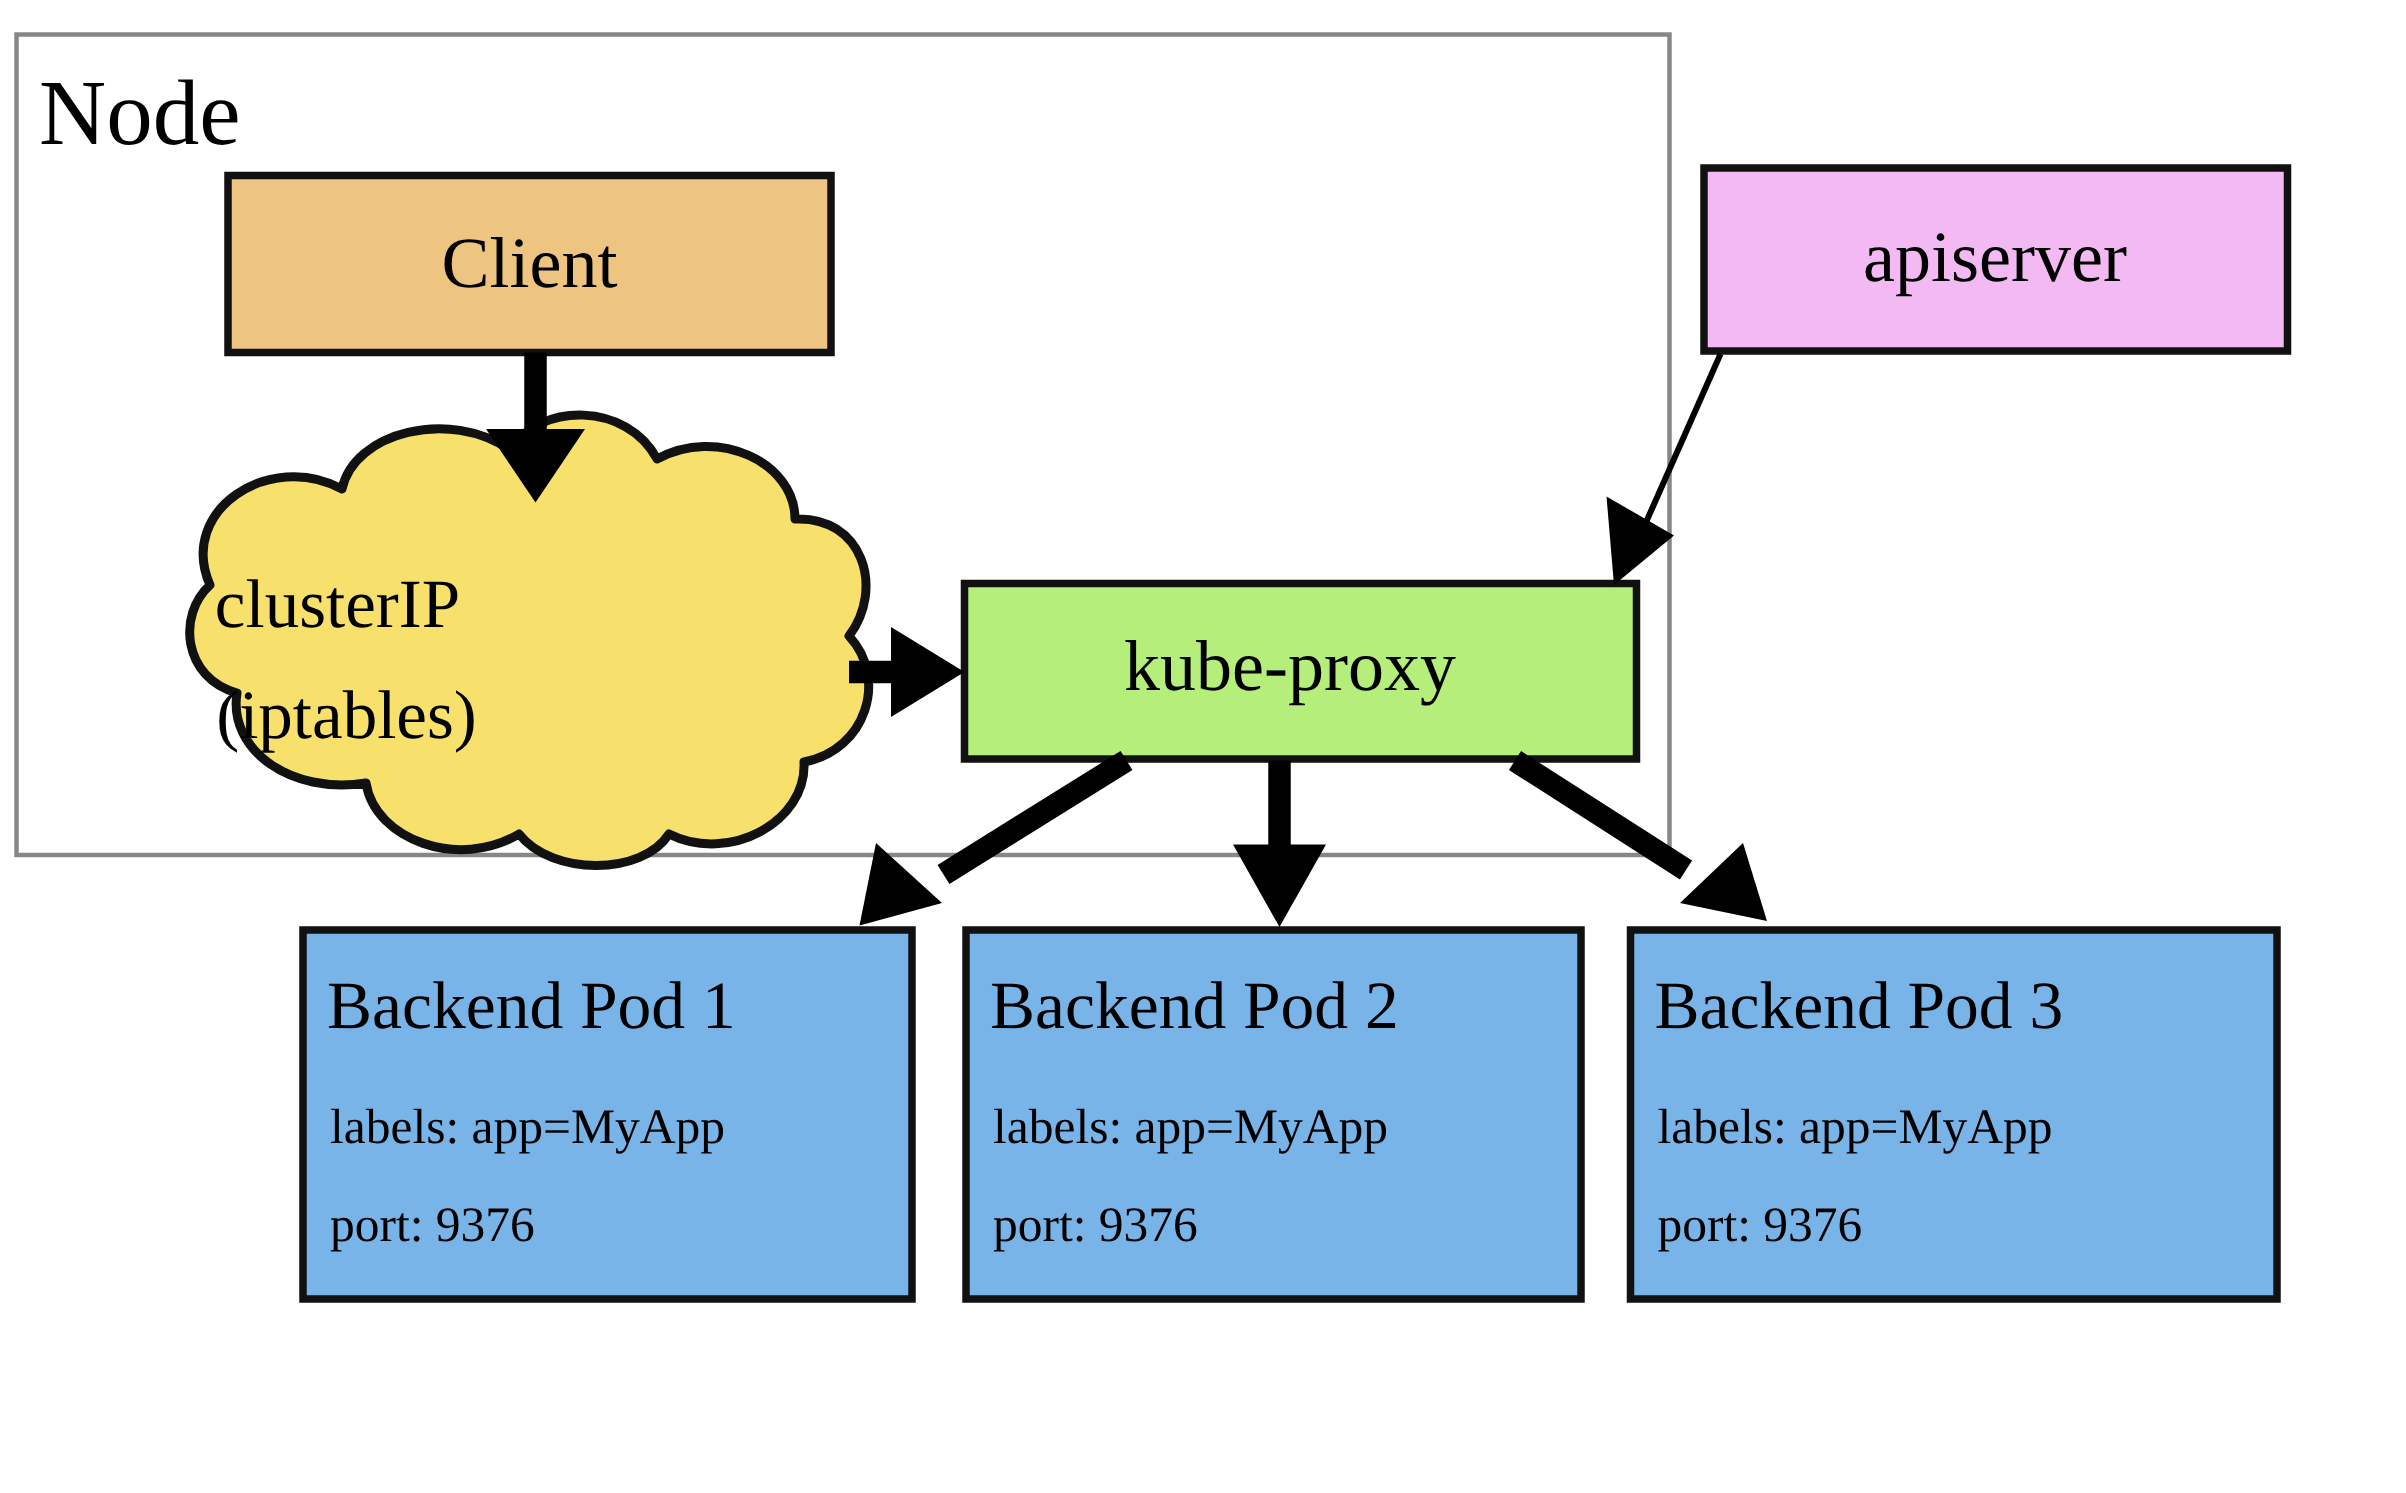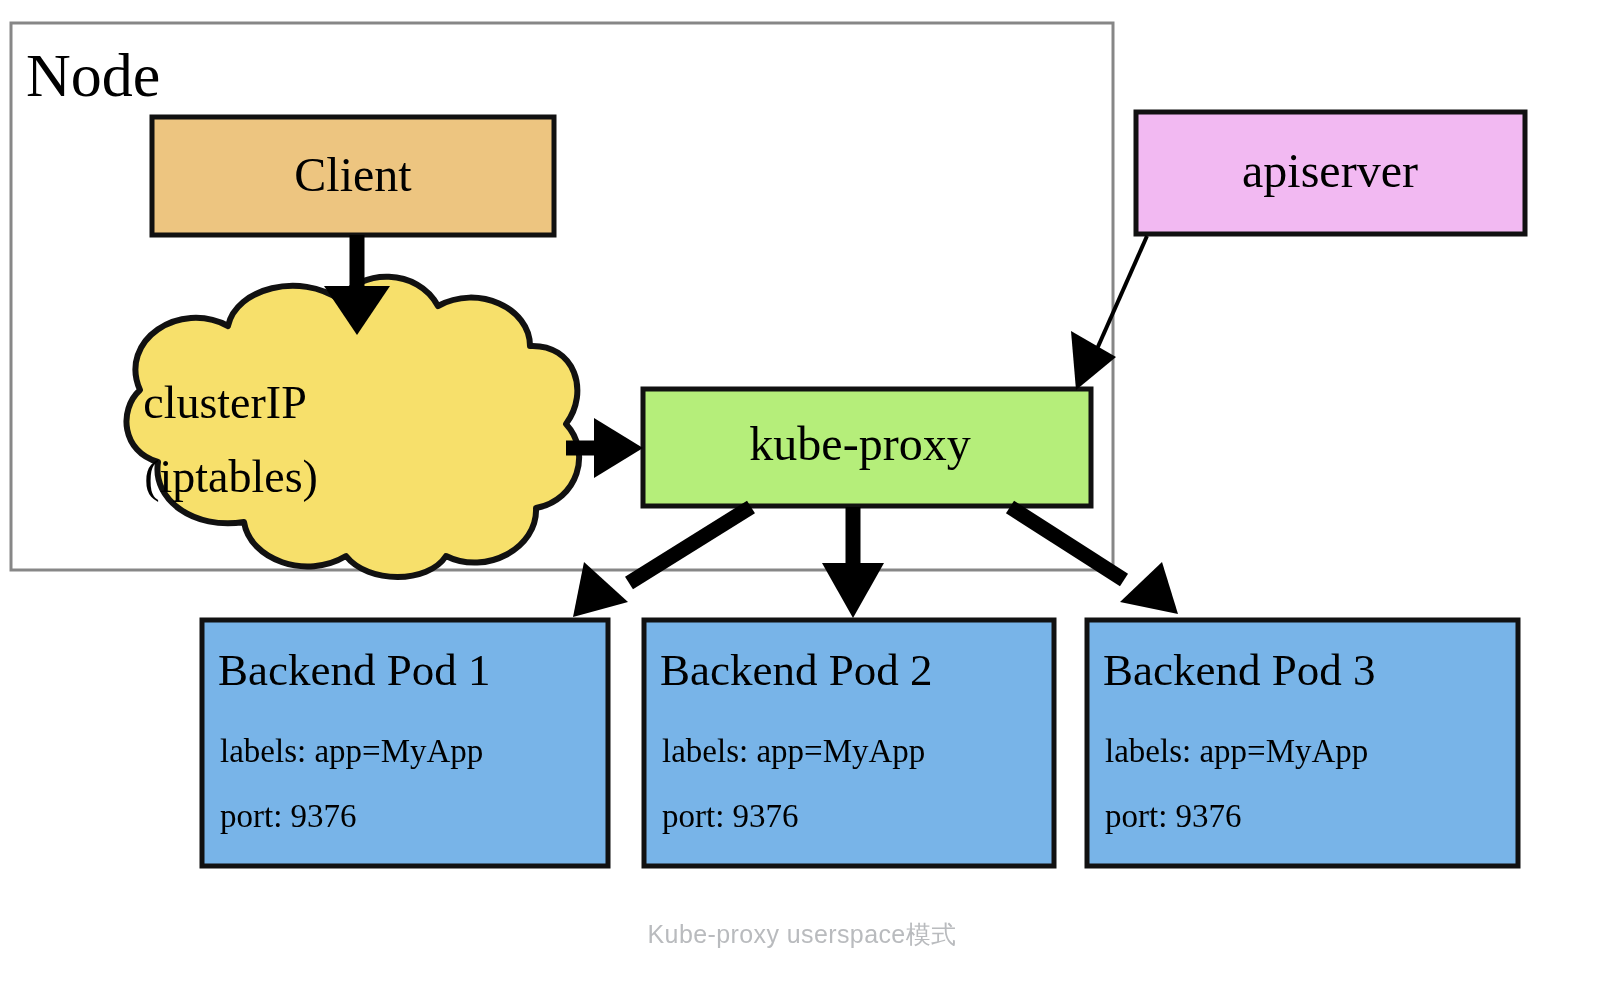--- a/index.html
+++ b/index.html
@@ -185,15 +185,14 @@
       <polygon class="arrow-head" points="853,618 822,563 884,563"></polygon>
     </g>
 
     <g>
       <line class="thick-arrow-line" x1="1010" y1="507" x2="1124" y2="580"></line>
       <polygon class="arrow-head" points="1178,614 1120,602 1162,562"></polygon>
     </g>
 
   </svg>
 
-  <div class="caption">Kube-proxy userspace模式</div>
 
 </div>
 
 </body></html>

